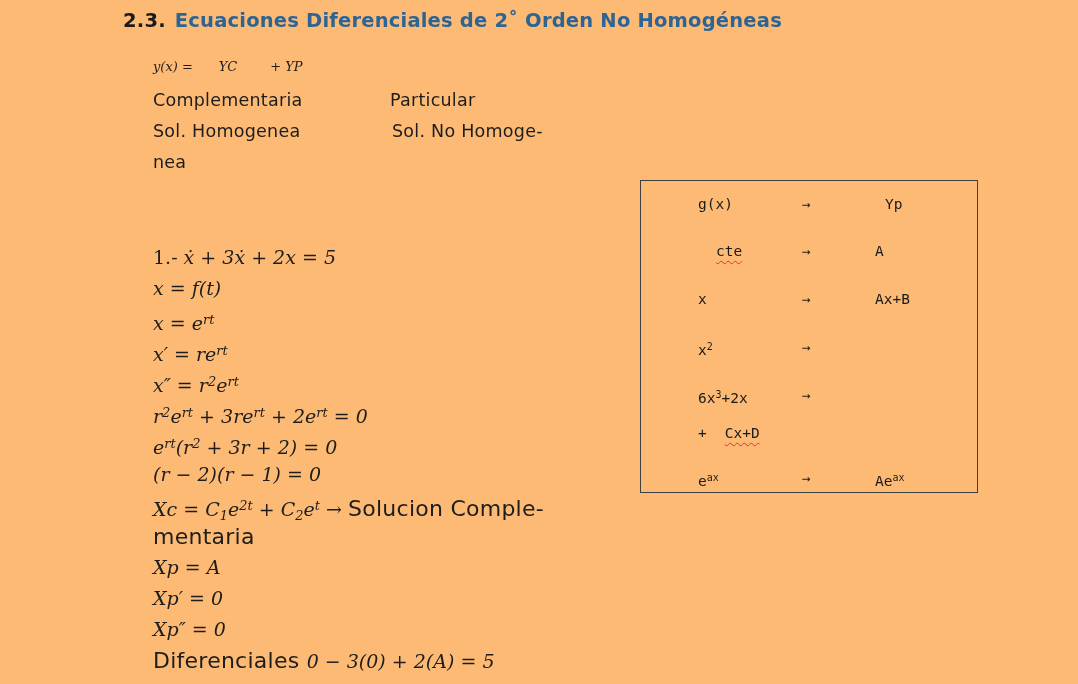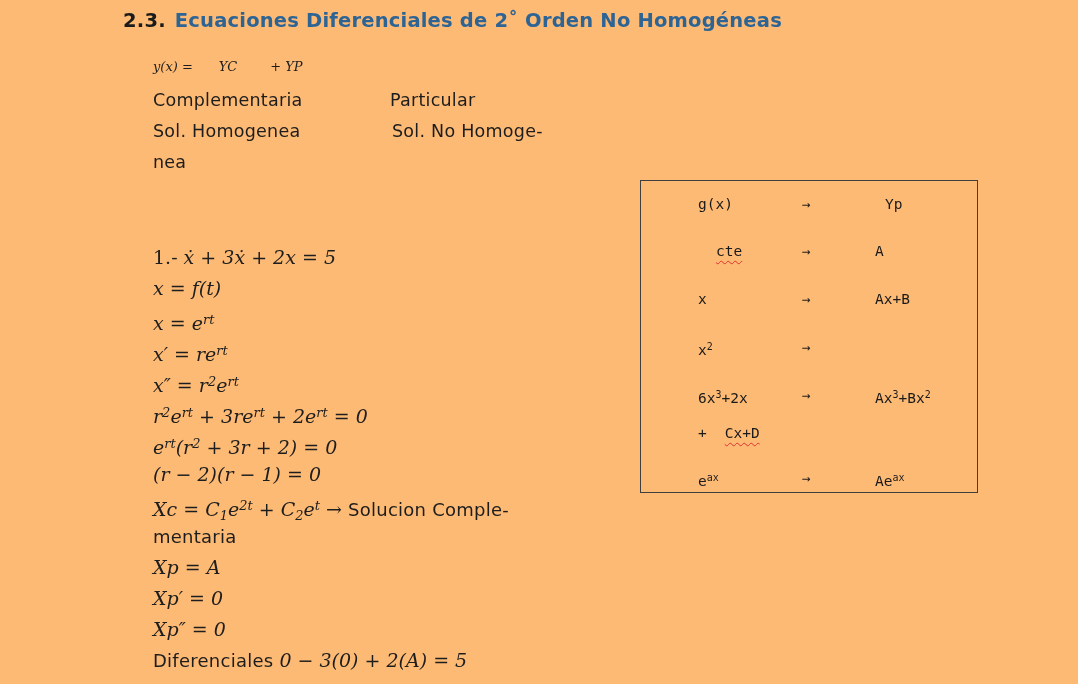--- a/index.html
+++ b/index.html
@@ -21,21 +21,21 @@
   .l1{top:90px;}.l2{top:121px;}.l3{top:152px;}
   .l1 .col2{position:absolute;left:237px;}
   .l2 .col2{position:absolute;left:239px;}
 
   
   #steps{position:absolute;left:153px;top:242px;}
   .sline{height:31px;line-height:31px;white-space:pre;}
   .rm{font-family:"DejaVu Serif", serif;font-style:normal;font-size:19px;}
   .sup{font-family:"DejaVu Serif", serif;font-style:italic;font-size:13px;vertical-align:6px;margin-top:8px;}
   .sub{font-family:"DejaVu Serif", serif;font-style:italic;font-size:13px;vertical-align:-4px;}
-  .sans{font-family:"DejaVu Sans", sans-serif;font-style:normal;font-size:18px;letter-spacing:.25px;}
+  .sans{font-family:"DejaVu Sans", sans-serif;font-style:normal;font-size:22px;letter-spacing:.25px;}
 
   
   #ref-table{position:absolute;left:640px;top:180px;width:338px;height:313px;box-sizing:border-box;
              border:1.5px solid #3f3f3f;font-family:"DejaVu Sans Mono", monospace;font-size:14.5px;color:#1a1a1a;padding-left:44px;}
   .trow{display:grid;grid-template-columns:104px 73px 1fr;padding-left:13px;height:20px;line-height:20px;}
   .trow0{margin-top:13px;}
   .trow1{margin-top:27px;}
   .trow2{margin-top:28px;}
   .trow3{margin-top:28px;}
   .trow4{margin-top:28px;}
@@ -106,21 +106,20 @@
         <span class="acell">→</span>
         <span class="ycell"><span class="">Ax+B</span></span>
       </div>
       <div class="trow trow3">
         <span class="gcell"><span class="">x</span><span class="tsup">2</span></span>
         <span class="acell">→</span>
       </div>
       <div class="trow trow4">
         <span class="gcell"><span class="">6x</span><span class="tsup">3</span><span class="">+2x</span></span>
         <span class="acell">→</span>
-        <span class="ycell"><span class="">Ax</span><span class="tsup">3</span><span class="">+Bx</span><span class="tsup">2</span></span>
       </div>
       <div class="trow trow5">
         <span class="gcell"><span class="">+</span><span class="wavy">Cx+D</span></span>
         <span class="acell"></span>
         <span class="ycell"></span>
       </div>
       <div class="trow trow6">
         <span class="gcell"><span class="">e</span><span class="tsup">ax</span></span>
         <span class="acell">→</span>
         <span class="ycell"><span class="">Ae</span><span class="tsup">ax</span></span>

